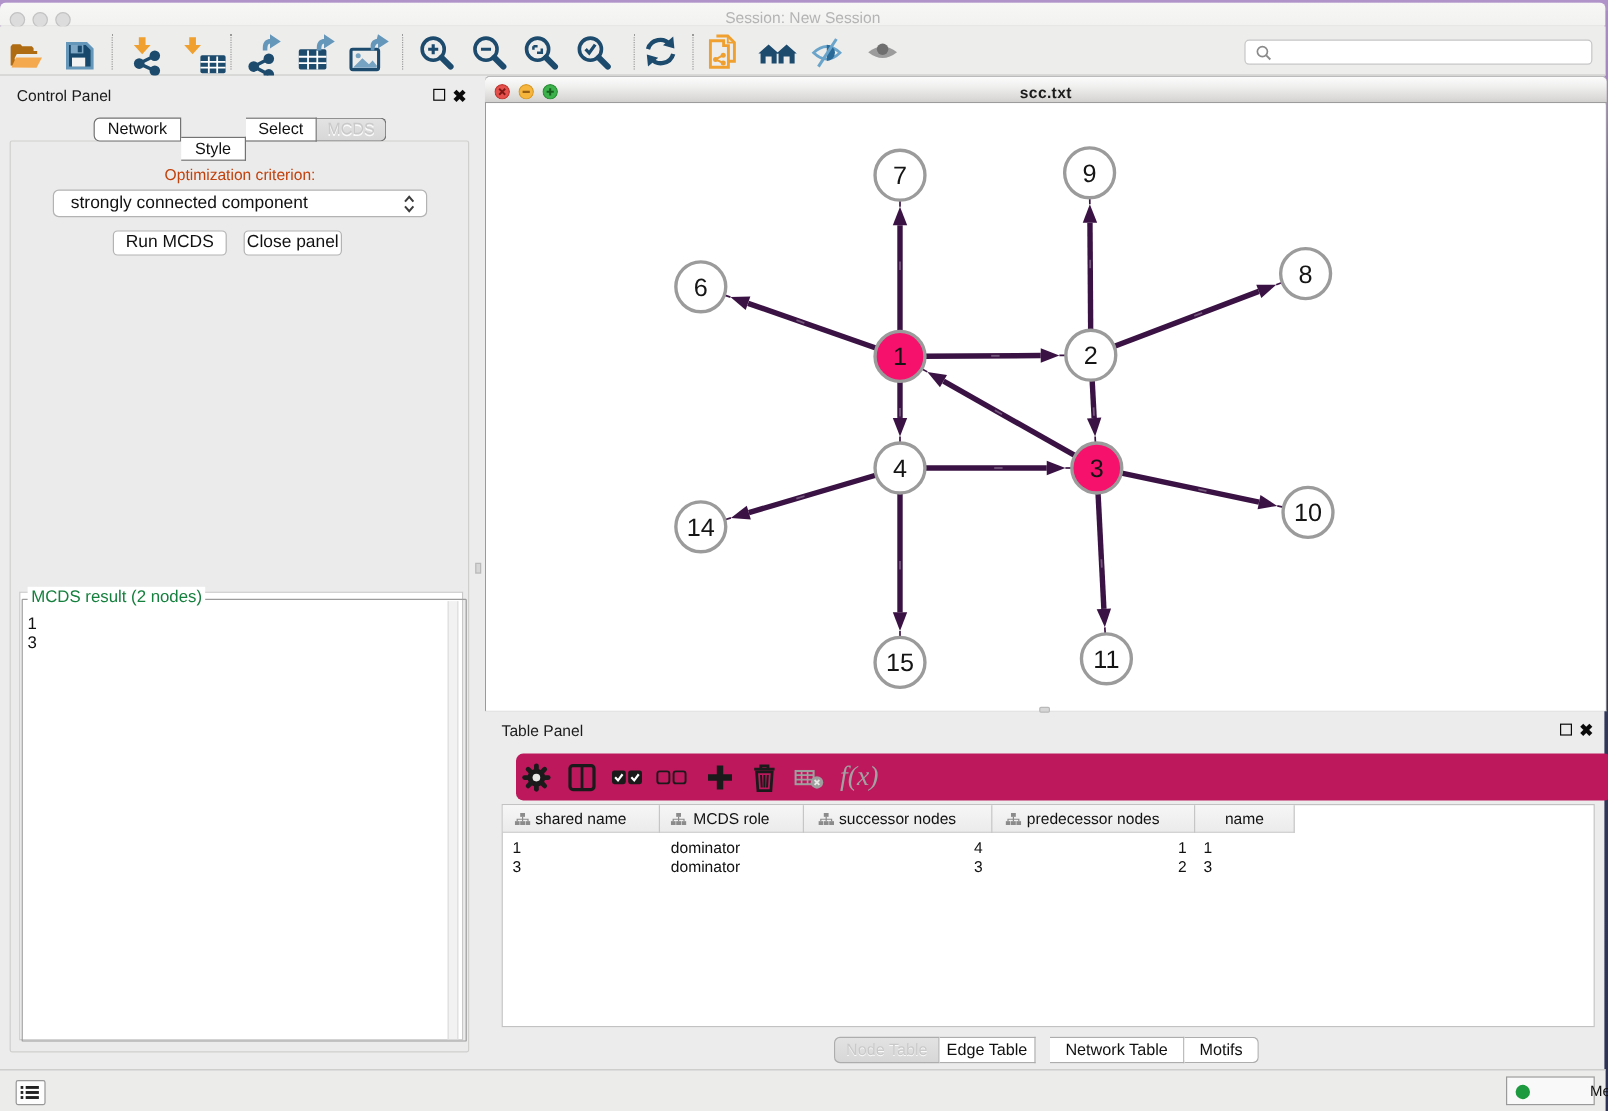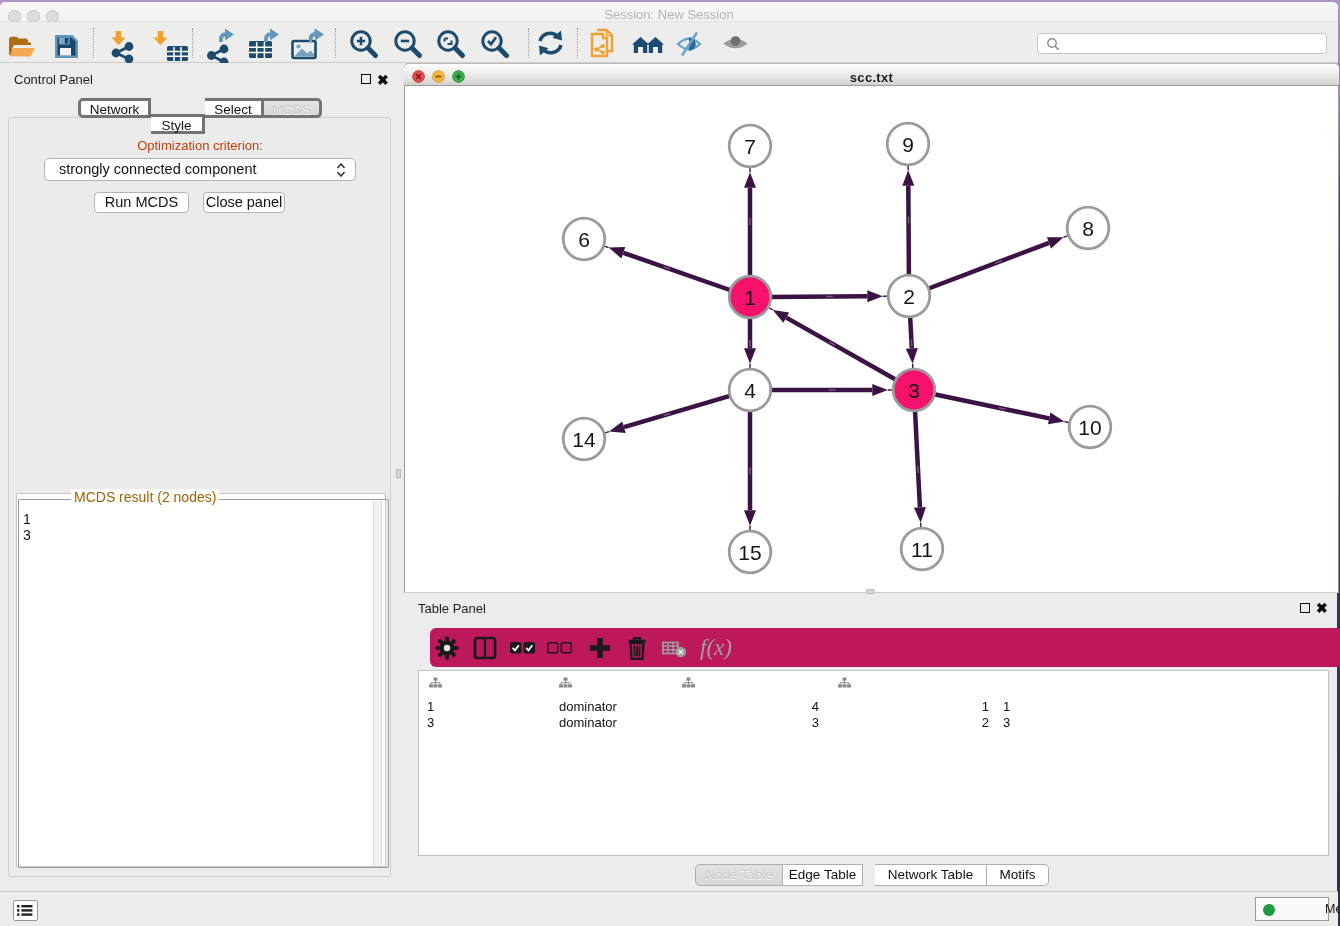--- a/index.html
+++ b/index.html
@@ -27,30 +27,30 @@
 .ticon { position:absolute; top:29px; }
 #searchbox { left:1037px; top:33px; width:290px; height:21px; background:#fff;
   border:1px solid #c6c6c6; border-radius:4px; }
 
 
 #cpHead { left:14px; top:72px; font-size:13px; color:#1c1c1c; }
 .winbtn-sq { position:absolute; width:10px; height:10px; border:1.8px solid #0a0a0a; }
 .winbtn-x { position:absolute; font-size:14px; font-weight:bold; color:#0a0a0a; }
 #cpPanel { left:8px; top:117px; width:383px; height:760px; background:#ebebeb;
   border:1px solid #cfcfce; border-radius:2px; }
-.tab { position:absolute; top:98px; height:20px; background:#fff; border:3px solid #737373;
+.tab { position:absolute; top:98px; height:20px; background:#fff; border:1px solid #737373;
   font-size:13.5px; color:#111; text-align:center; line-height:18px; }
 .tab.tabsel, .btab.tabsel { background:linear-gradient(#e3e3e3,#d7d7d7); color:#c9c9c9; text-shadow:0 1px 0 #fafafa; }
 #optLabel { left:0px; top:138px; width:400px; text-align:center; font-size:13px; color:#c2410c; }
 #dropdown { left:44px; top:158px; width:312px; height:23px; background:#fff;
   border:1px solid #b3b3b3; border-radius:5px; font-size:14.5px; color:#111; line-height:21px; padding-left:14px; }
 .btn { position:absolute; top:192px; height:21px; background:#fff; border:1px solid #b3b3b3;
   border-radius:4px; font-size:14.5px; color:#111; text-align:center; line-height:19px; }
 #fieldset { left:18px; top:499px; width:371px; height:369px; border:1px solid #9c9c9c; border-radius:1px; z-index:3; }
-#legend { left:23px; top:489px; font-size:14px; color:#a16207; z-index:4; background:#fff; padding:0 3px;margin-left:48px; }
+#legend { left:23px; top:489px; font-size:14px; color:#15803d; z-index:4; background:#fff; padding:0 3px; }
 #resultBox { left:16px; top:493px; width:370px; height:374px; background:#fff; border:1px solid #c8c8c8; font-size:14px; color:#111; }
 #resultBox .sb { position:absolute; right:3px; top:7px; width:9px; height:365px; background:#f2f2f2; border-left:1px solid #dcdcdc; border-right:1px solid #dcdcdc; }
 
 
 #netwin { left:404px; top:63px; width:935px; height:530px; border:1px solid #9a9a9a; border-bottom:1px solid #cfcfcf;
   border-radius:5px 5px 0 0; background:#fff; }
 #nettitle { left:404px; top:63px; width:935px; height:23px;
   background:linear-gradient(#fcfcfc,#efefee 40%,#dbdad8 85%,#d2d1d0); border-bottom:1px solid #9c9c9c;
   border-radius:5px 5px 0 0; border-top:1px solid #bbb; }
 #nettitle span.t { position:absolute; width:100%; text-align:center; top:6px; font-size:13px; font-weight:bold; letter-spacing:0.3px; color:#1b1b1b; }
@@ -397,20 +397,37 @@
       <rect x="3" y="9.5" width="15" height="11" fill="none" stroke="#9e9e9e" stroke-width="1.7"></rect>
       <path d="M3 13 L18 13 M3 16.7 L18 16.7 M8 9.5 L8 20.5 M13 9.5 L13 20.5" stroke="#9e9e9e" stroke-width="1.4"></path>
       <circle cx="20.8" cy="19" r="5.2" fill="#9e9e9e"></circle>
       <path d="M18.8 17 L22.8 21 M22.8 17 L18.8 21" stroke="#e7e7e6" stroke-width="1.5"></path>
     </svg>
 <svg style="position:absolute; left:264px; top:5px;" width="44" height="30" viewBox="0 0 44 30">
       <text x="22" y="21.5" text-anchor="middle" font-family="Liberation Serif, serif" font-style="italic" font-size="23" fill="#a2a2a2">f(x)</text>
     </svg>
 </div>
 <div class="abs" id="tbl">
+  <div class="abs" id="tblHead">
+    <div class="thcell" style="left:0px; width:131px;">
+        <span>shared name</span>
+      </div>
+    <div class="thcell" style="left:131px; width:120px;">
+        <span>MCDS role</span>
+      </div>
+    <div class="thcell" style="left:251px; width:157px;">
+        <span>successor nodes</span>
+      </div>
+    <div class="thcell" style="left:408px; width:169px;">
+        <span>predecessor nodes</span>
+      </div>
+    <div class="thcell" style="left:577px; width:83px;">
+        <span>name</span>
+      </div>
+  </div>
   <svg style="position:absolute; left:10px; top:5px;" width="13" height="13" viewBox="0 0 13 12">
       <g fill="#8b8b8b">
         <rect x="4.5" y="1" width="4" height="3.2"></rect>
         <rect x="0" y="7.8" width="4" height="3.2"></rect>
         <rect x="4.5" y="7.8" width="4" height="3.2"></rect>
         <rect x="9" y="7.8" width="4" height="3.2"></rect>
         <path d="M6.5 4.2 L6.5 7.8 M2 7.8 L2 6.2 L11 6.2 L11 7.8" stroke="#8b8b8b" stroke-width="1" fill="none"></path>
       </g>
     </svg>
 <svg style="position:absolute; left:140px; top:5px;" width="13" height="13" viewBox="0 0 13 12">

